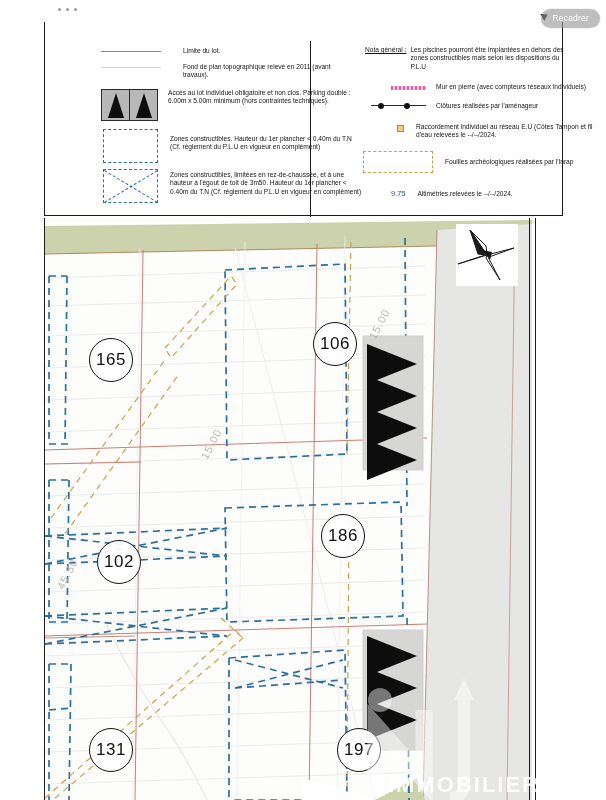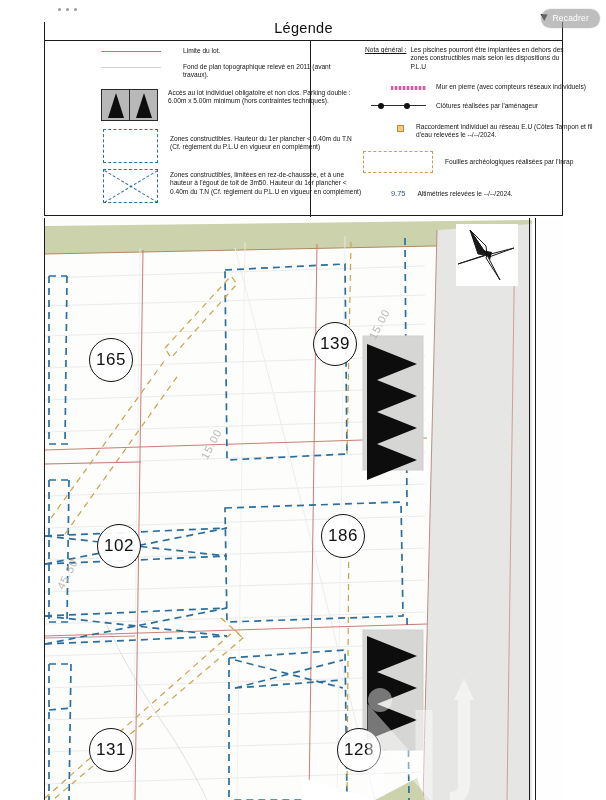--- a/index.html
+++ b/index.html
@@ -93,23 +93,20 @@
       <i></i>
     </div>
   </div>
   <div class="tri-mark"></div>
   <div class="recadrer">Recadrer</div>
 
   <div class="sheet">
 
     <div class="legend">
 
-      <div class="legend-title">
-        <span>Légende</span>
-      </div>
       <div class="legend-split"></div>
 
       <div class="lcol left">
 
         <div class="lrow" style="left:10px;top:6px;">
           <div class="lsym">
               <div class="s-line-lot"></div>
             </div>
           <div class="ltxt" style="margin-left:22px;width:170px;">Limite du lot.</div>
         </div>
@@ -322,38 +319,39 @@
           <polygon points="31,31 14,6 22,30" fill="#1a1a1a" stroke="#1a1a1a" stroke-width="1"></polygon>
           <polygon points="31,31 14,6 30,22" fill="none" stroke="#1a1a1a" stroke-width="1"></polygon>
           <polygon points="31,31 58,24 33,33" fill="none" stroke="#1a1a1a" stroke-width="1"></polygon>
           <polygon points="31,31 44,56 30,34" fill="none" stroke="#1a1a1a" stroke-width="1"></polygon>
           <polygon points="31,31 2,40 29,31" fill="none" stroke="#1a1a1a" stroke-width="1"></polygon>
           <polygon points="31,31 26,26 36,28 34,36" fill="#141414"></polygon>
         </svg>
       </div>
 
       <div class="lotlabel" style="left:44px;top:120px;">165</div>
-      <div class="lotlabel" style="left:52px;top:306px;">102</div>
+      <div class="lotlabel" style="left:52px;top:322px;">102</div>
       <div class="lotlabel" style="left:44px;top:510px;">131</div>
-      <div class="lotlabel" style="left:292px;top:510px;">128</div>
+      <div class="lotlabel" style="left:292px;top:510px;">197</div>
       <div class="lotlabel" style="left:276px;top:296px;">186</div>
-      <div class="lotlabel" style="left:268px;top:104px;">139</div>
+      <div class="lotlabel" style="left:268px;top:104px;">106</div>
 
       <div class="dimlabel" style="left:150px;top:220px;transform:rotate(-62deg);">15.00</div>
       <div class="dimlabel" style="left:6px;top:350px;transform:rotate(-62deg);">45.50</div>
       <div class="dimlabel" style="left:318px;top:100px;transform:rotate(-62deg);">15.00</div>
 
       <div class="frame-r"></div>
       <div class="frame-r2"></div>
 
       <div class="wm">
         <svg width="200" height="150" viewBox="0 0 200 150">
           <circle cx="34" cy="44" r="12" fill="rgba(255,255,255,.8)"></circle>
           <path d="M30 140 L30 70 L78 124 L78 54" stroke="rgba(255,255,255,.8)" stroke-width="17" fill="none" stroke-linecap="butt"></path>
           <path d="M118 36 L118 128" stroke="rgba(255,255,255,.85)" stroke-width="12" fill="none"></path>
           <polygon points="118,22 108,44 128,44" fill="rgba(255,255,255,.85)"></polygon>
           <path d="M118 128 q0 14 -14 14" stroke="rgba(255,255,255,.85)" stroke-width="12" fill="none"></path>
         </svg>
       </div>
+      <div class="wm-text">IMMOBILIER</div>
 
     </div>
   </div>
 </div>
 
 </body></html>

